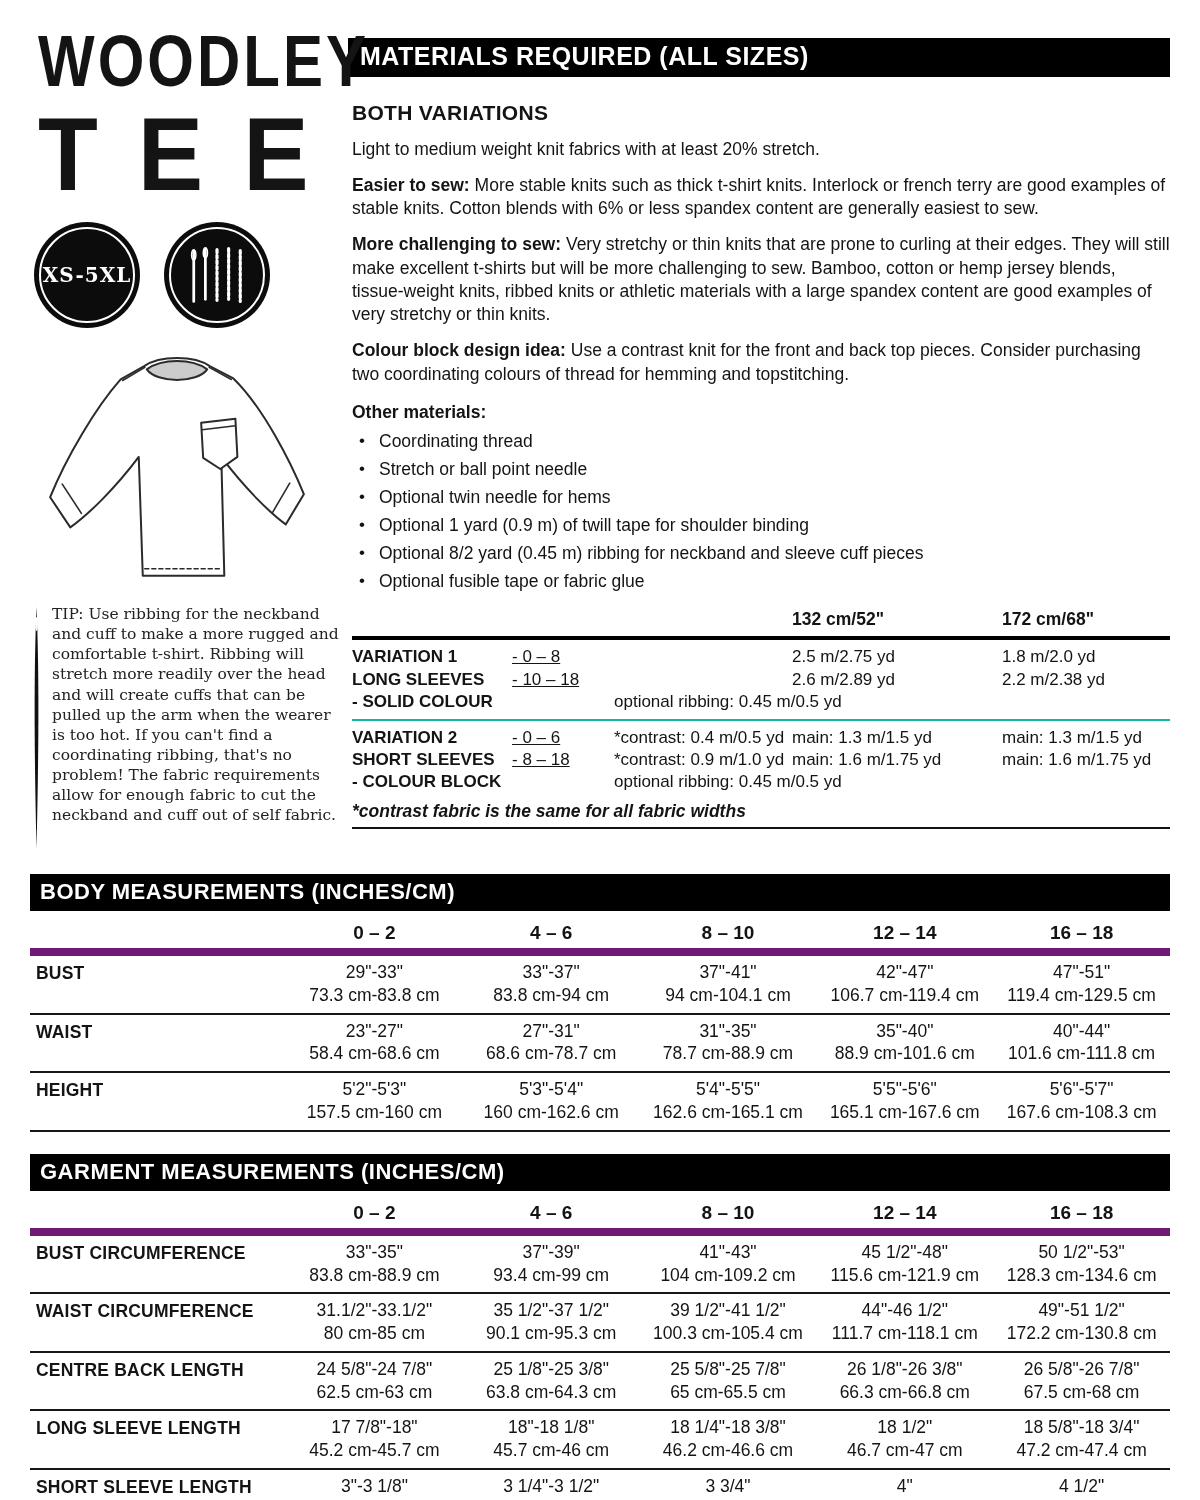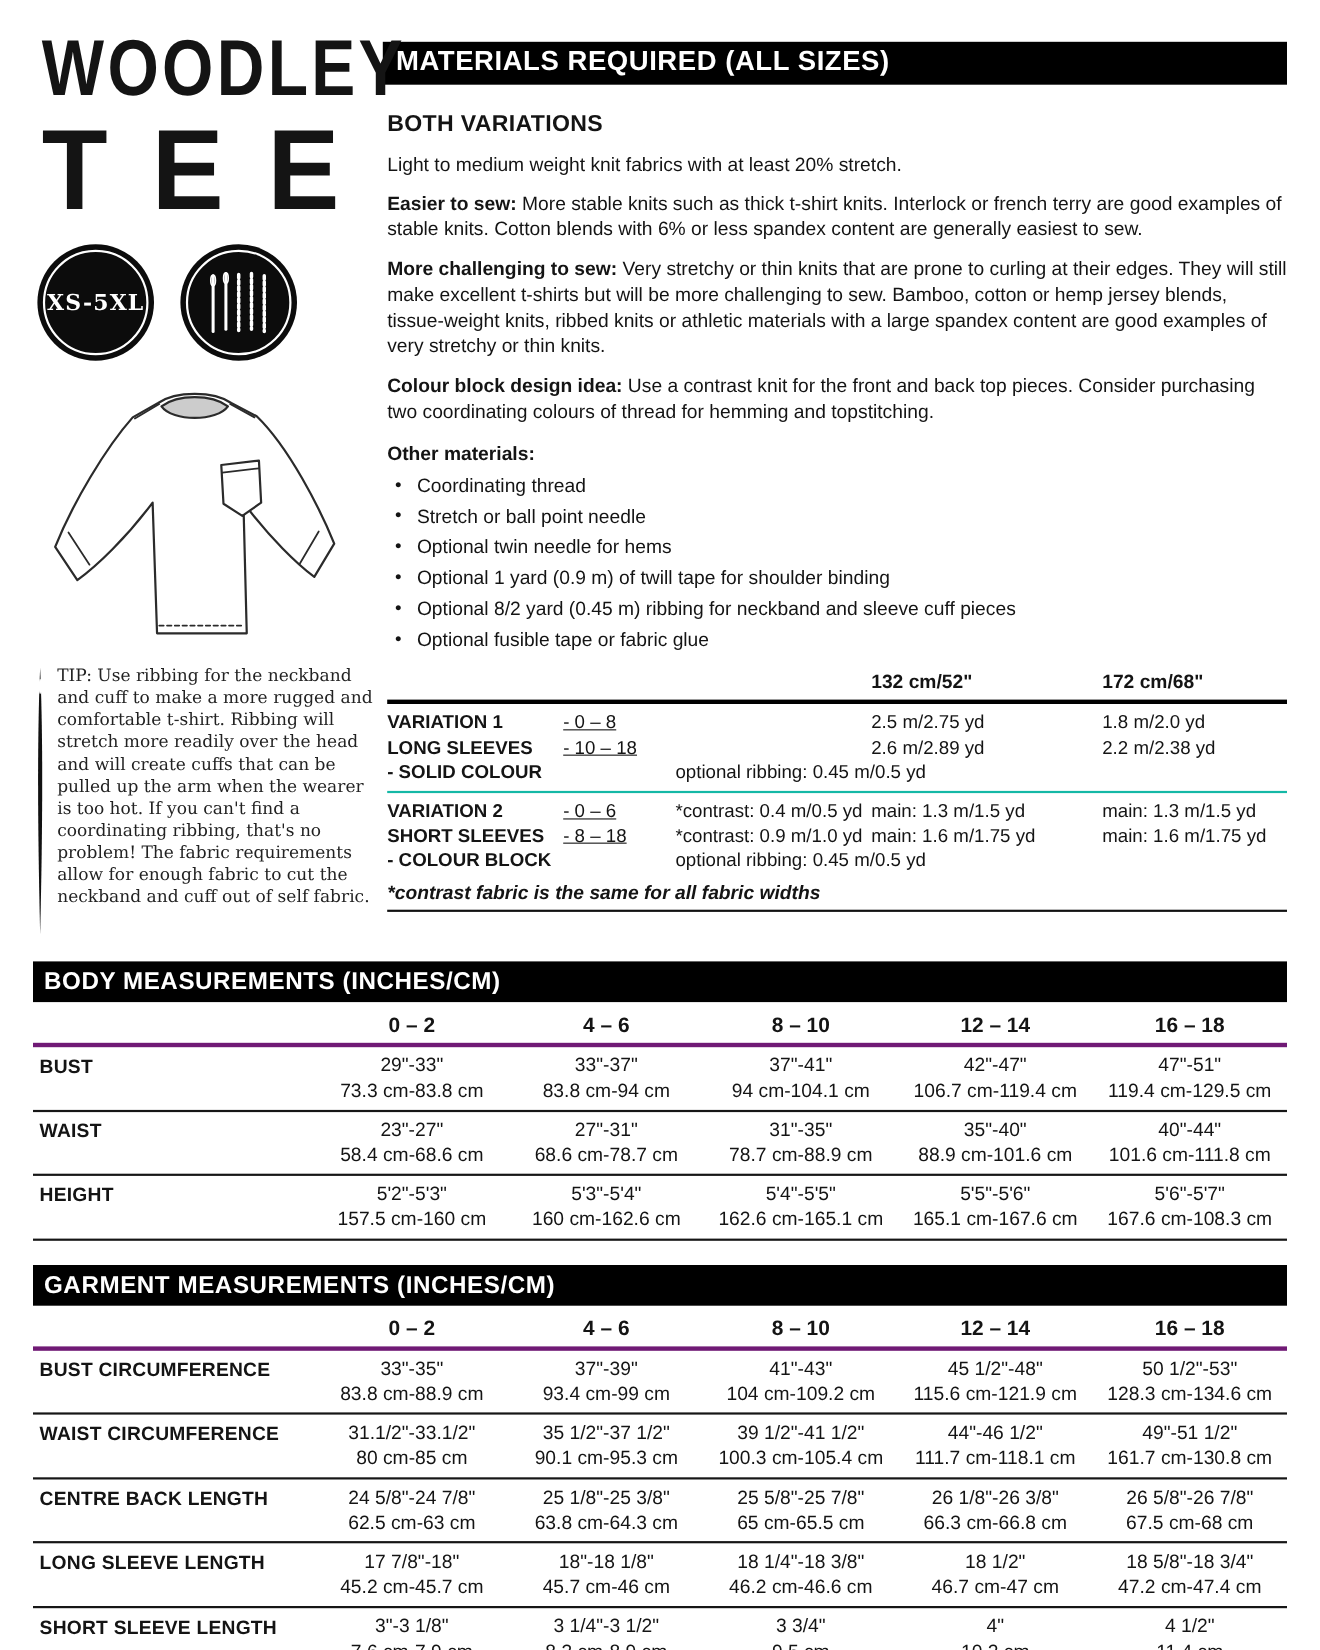--- a/index.html
+++ b/index.html
@@ -49,21 +49,21 @@
   .fblock{padding:6px 0 5px 0;}
   .fsep{border-top:2px solid #14b8a6;}
   .fnote{font-weight:700;font-style:italic;font-size:17.5px;padding:2px 0 5px 0;}
   .fline{border-top:2.5px solid #111;}
 
   
   .section{margin-top:22px;}
   .secbar{background:#000;color:#fff;font-weight:700;font-size:22px;letter-spacing:0.5px;padding:6px 0 7px 10px;line-height:1.1;}
   .mtable{width:100%;margin-top:4px;}
   .mrow{display:flex;align-items:flex-start;border-bottom:2px solid #161616;padding:5px 0 6px 0;}
-  .mhead{border-bottom:4px solid #701a75;padding:7px 0 4px 0;}
+  .mhead{border-bottom:8px solid #701a75;padding:7px 0 4px 0;}
   .mlabel{width:250px;flex:none;font-weight:700;font-size:17.5px;padding:2px 0 0 6px;letter-spacing:0.2px;}
   .msize{flex:1;text-align:center;font-weight:700;font-size:19px;}
   .mcell{flex:1;text-align:center;font-size:17.5px;line-height:1.3;}
 </style>
 </head>
 <body>
 
 <div class="page">
   <div class="top">
 
@@ -338,21 +338,21 @@
           <div class="mcell">
             <div class="min">39 1/2"-41 1/2"</div>
             <div class="mcm">100.3 cm-105.4 cm</div>
           </div>
           <div class="mcell">
             <div class="min">44"-46 1/2"</div>
             <div class="mcm">111.7 cm-118.1 cm</div>
           </div>
           <div class="mcell">
             <div class="min">49"-51 1/2"</div>
-            <div class="mcm">161.7 cm-130.8 cm</div>
+            <div class="mcm">172.2 cm-130.8 cm</div>
           </div>
         </div>
         <div class="mrow">
           <div class="mlabel">CENTRE BACK LENGTH</div>
           <div class="mcell">
             <div class="min">24 5/8"-24 7/8"</div>
             <div class="mcm">62.5 cm-63 cm</div>
           </div>
           <div class="mcell">
             <div class="min">25 1/8"-25 3/8"</div>

